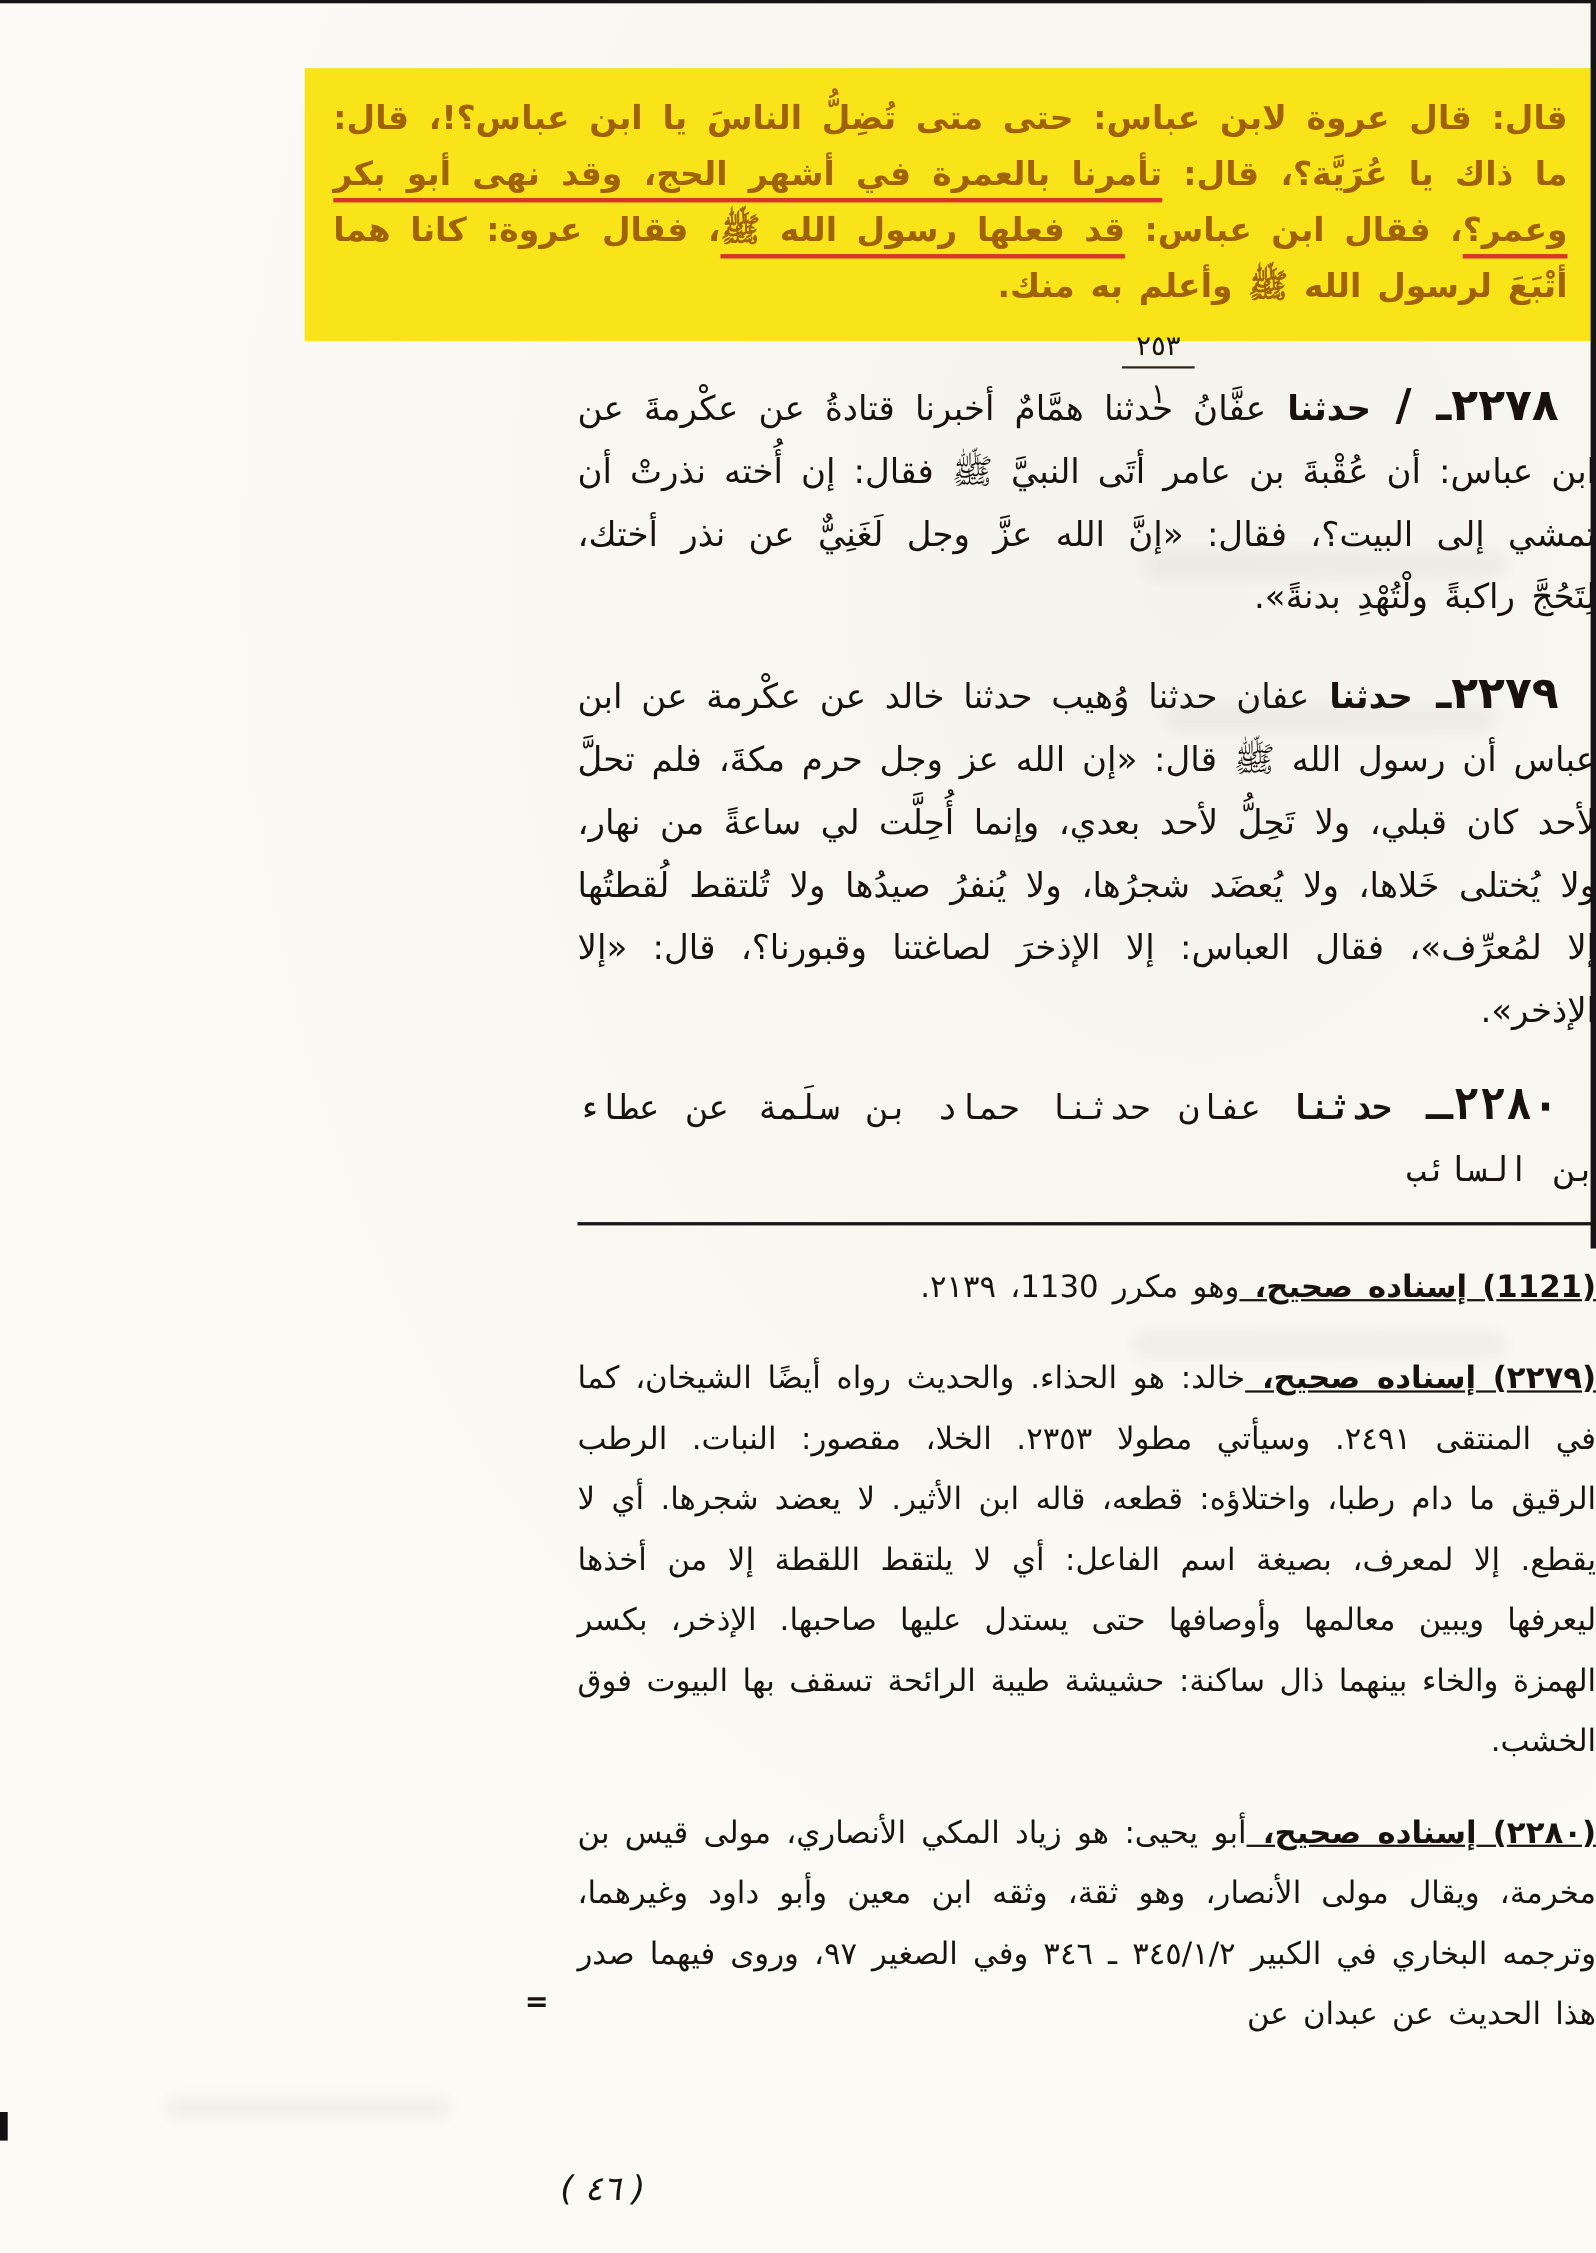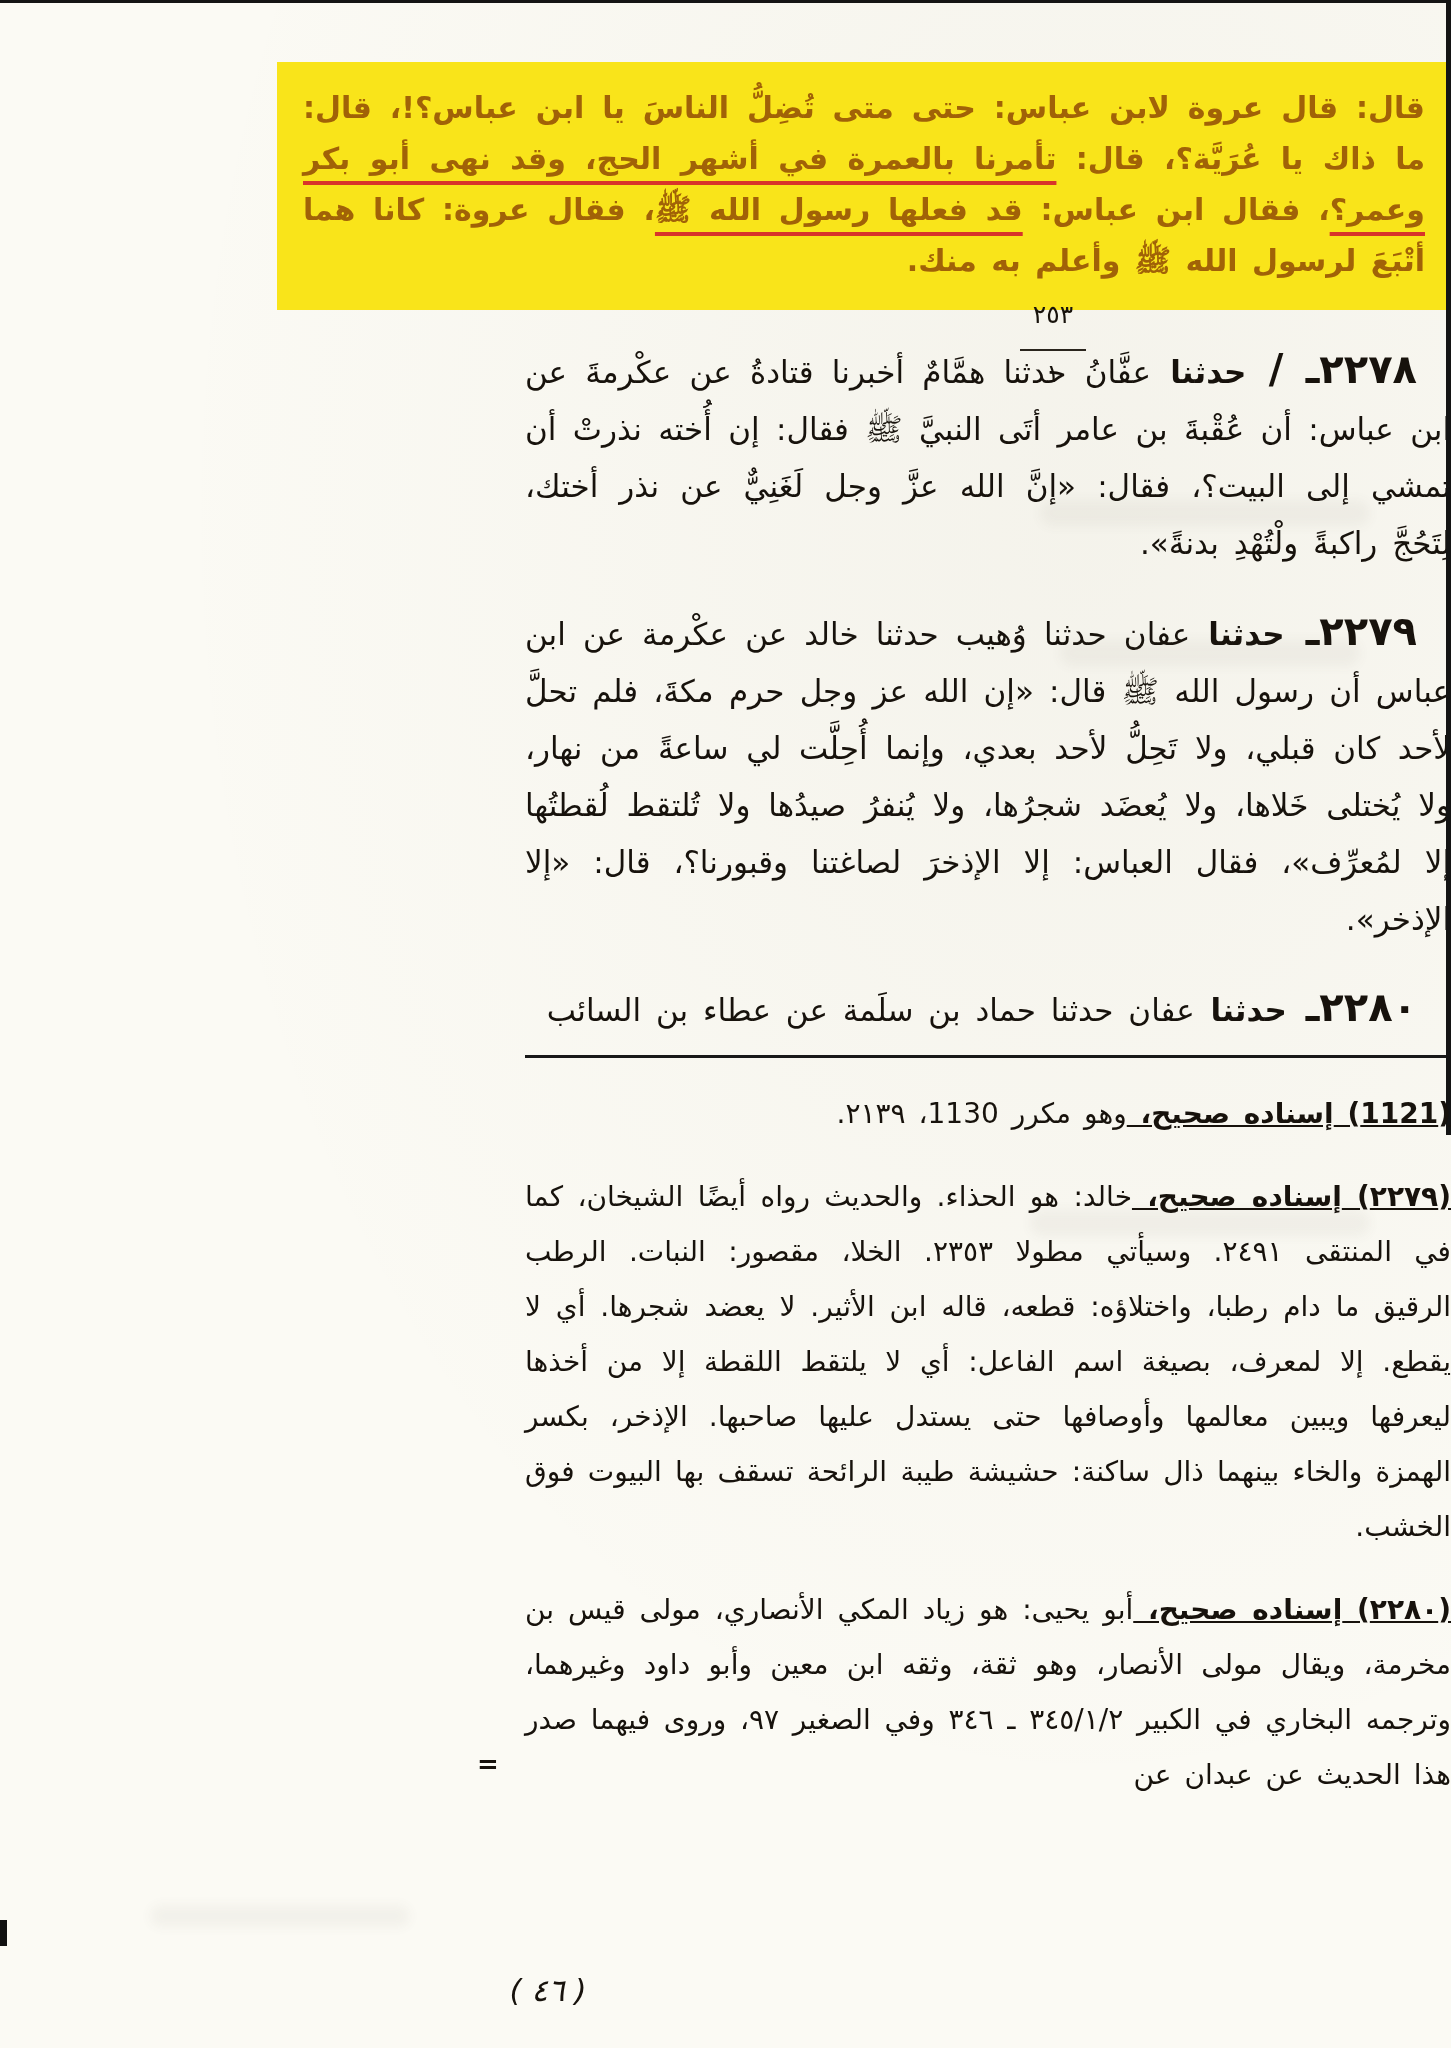--- a/index.html
+++ b/index.html
@@ -49,34 +49,34 @@
 
     
     .margin-note {
       position: absolute;
       left: 1020px;
       top: 300px;
       width: 66px;
       text-align: center;
       font-size: 25px;
     }
-    .margin-note .num-top   { border-bottom: 2.5px solid #2a251d; padding-bottom: 20px; }
+    .margin-note .num-top   { border-bottom: 2.5px solid #2a251d; padding-bottom: 4px; }
     .margin-note .num-bottom{ padding-top: 8px; }
 
     
     .main-text {
       width: 926px;
       margin: 26px 0 0 85px;
       font-size: 31px;
       line-height: 57px;
       text-align: justify;
       word-spacing: 5px;
     }
     .hadith { text-indent: 34px; margin-bottom: 18px; }
-    .hadith:last-child { margin-bottom: 0; }
+    .hadith:last-child { margin-bottom: 0; font-family: Liberation Mono, monospace; }
     .hnum  { font-weight: bold; font-size: 40px; }
     .hlead { font-weight: bold; }
 
     .separator {
       width: 926px;
       margin: 16px 0 20px 85px;
       height: 3px;
       background: #181818;
     }
 

